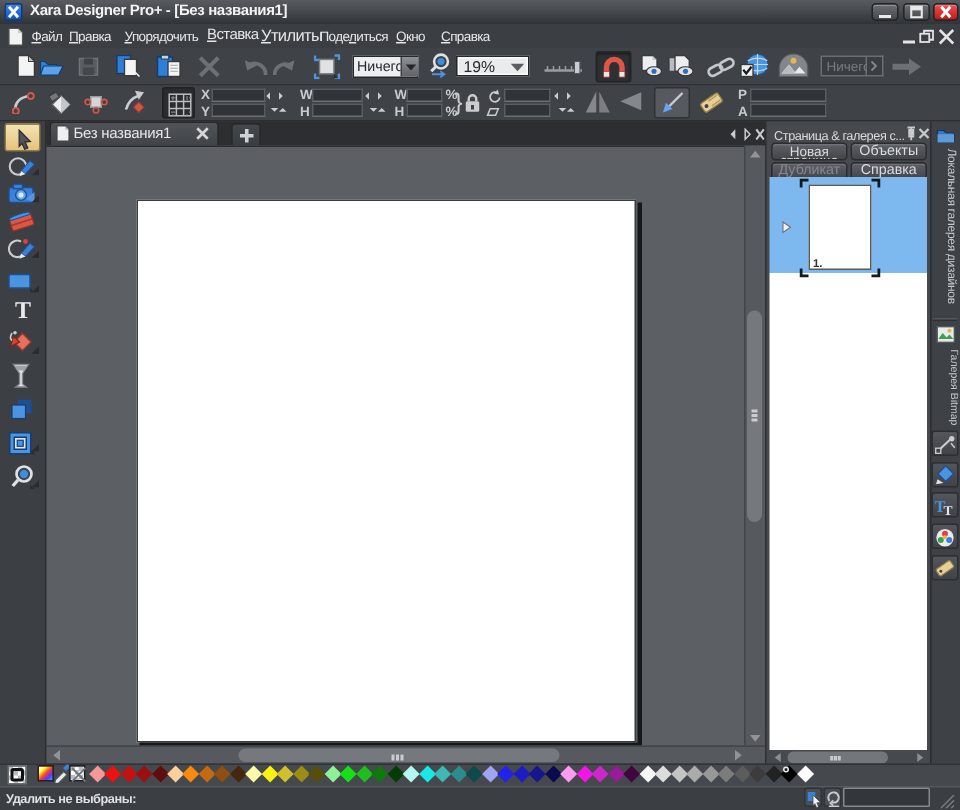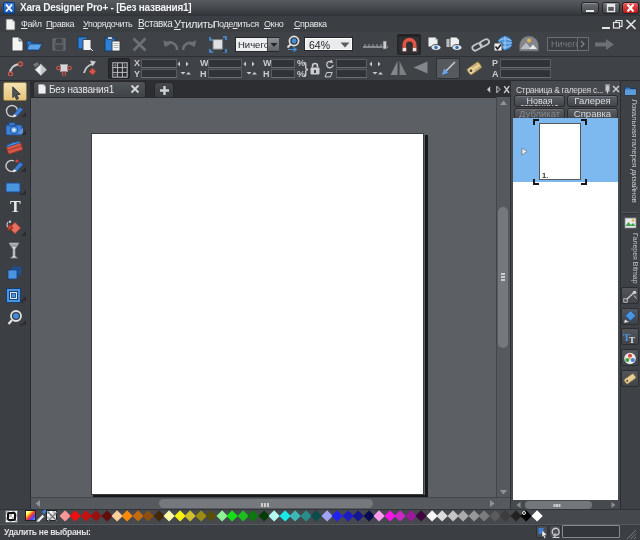--- a/index.html
+++ b/index.html
@@ -132,21 +132,21 @@
   </div>
 <div class="a" style="left:284px;top:35px">
     <svg width="19" height="18" viewBox="0 0 19 18">
       <circle cx="10" cy="6" r="4.6" fill="none" stroke="#dfe1e3" stroke-width="1.7"></circle>
       <circle cx="10" cy="6" r="2.4" fill="#3c8ee0"></circle>
       <path d="M6.5 9.5 L3.5 12.5" stroke="#dfe1e3" stroke-width="2"></path>
       <path d="M4 14.5 h8 m-2.5-2 l2.8 2 l-2.8 2" fill="none" stroke="#4b94e0" stroke-width="1.2"></path>
     </svg>
   </div>
 <div class="a" style="left:304px;top:37px;width:49px;height:14px;background:#e9ebed;border:1px solid #25272a;box-shadow:inset 0 0 0 1px #fbfbfc">
-<div class="a" style="left:4px;top:0.5px;width:30px;height:12px;line-height:12px;color:#26282b;font-size:10.5px">64%</div>
+<div class="a" style="left:4px;top:0.5px;width:30px;height:12px;line-height:12px;color:#26282b;font-size:10.5px">19%</div>
 <svg class="a" style="right:2px;top:4px" width="10" height="6" viewBox="0 0 10 6">
       <path d="M0.5 0.5 h9 l-4.5 5 z" fill="#5a5e63"></path>
     </svg>
   </div>
 <div class="a" style="left:362px;top:40px">
     <svg width="27" height="10" viewBox="0 0 27 10">
       <path d="M1 7 h25" stroke="#9a9da1" stroke-width="1.6"></path>
       <path d="M3 7 v-3 m4 3 v-3 m4 3 v-3 m4 3 v-3 m4 3 v-3 m4 3 v-3" stroke="#9a9da1" stroke-width="1"></path>
       <rect x="21" y="1" width="3.6" height="8" fill="#caccd0" stroke="#55585c" stroke-width="0.7"></rect>
     </svg>
@@ -486,21 +486,21 @@
     <path d="M2 1 h5 M4.5 1 v6 M2.5 7 h4 M4.5 7 v2.5" stroke="#c8cbce" stroke-width="1.2"></path>
     <rect x="2.5" y="2" width="4" height="4.5" fill="#c8cbce"></rect>
   </svg>
 <svg class="a" style="left:612px;top:85px" width="8" height="8" viewBox="0 0 8 8">
     <path d="M1 1 L7 7 M7 1 L1 7" stroke="#c8cbce" stroke-width="1.5"></path>
   </svg>
 <div class="a" style="left:514px;top:95px;width:51px;height:11.5px;overflow:hidden;background:linear-gradient(#5d6167,#42454a);border:1px solid #2a2c2e;border-radius:3px;box-shadow:inset 0 1px 0 rgba(255,255,255,.12)">
     <div style="text-align:center;line-height:6.8px;padding-top:1.5px;font-size:9px;color:#dadcde">Новая<br>страница</div>
   </div>
 <div class="a" style="left:567px;top:95px;width:51px;height:11.5px;overflow:hidden;background:linear-gradient(#5d6167,#42454a);border:1px solid #2a2c2e;border-radius:3px;box-shadow:inset 0 1px 0 rgba(255,255,255,.12)">
-    <div style="text-align:center;line-height:9.5px;font-size:9.5px;color:#dadcde">Галерея</div>
+    <div style="text-align:center;line-height:9.5px;font-size:9.5px;color:#dadcde">Объекты</div>
   </div>
 <div class="a" style="left:514px;top:108px;width:51px;height:11.5px;overflow:hidden;background:linear-gradient(#5d6167,#42454a);border:1px solid #2a2c2e;border-radius:3px;box-shadow:inset 0 1px 0 rgba(255,255,255,.12)">
     <div style="text-align:center;line-height:9.5px;font-size:9.5px;color:#85898d">Дубликат</div>
   </div>
 <div class="a" style="left:567px;top:108px;width:51px;height:11.5px;overflow:hidden;background:linear-gradient(#5d6167,#42454a);border:1px solid #2a2c2e;border-radius:3px;box-shadow:inset 0 1px 0 rgba(255,255,255,.12)">
     <div style="text-align:center;line-height:9.5px;font-size:9.5px;color:#dadcde">Справка</div>
   </div>
 <div class="a" style="left:513px;top:118px;width:105px;height:64px;background:#7db9ef"></div>
 <div class="a" style="left:513px;top:182px;width:105px;height:318px;background:#fff"></div>
 <div class="a" style="left:539px;top:123px;width:42px;height:57px;background:#fff;border:1px solid #595959"></div>

